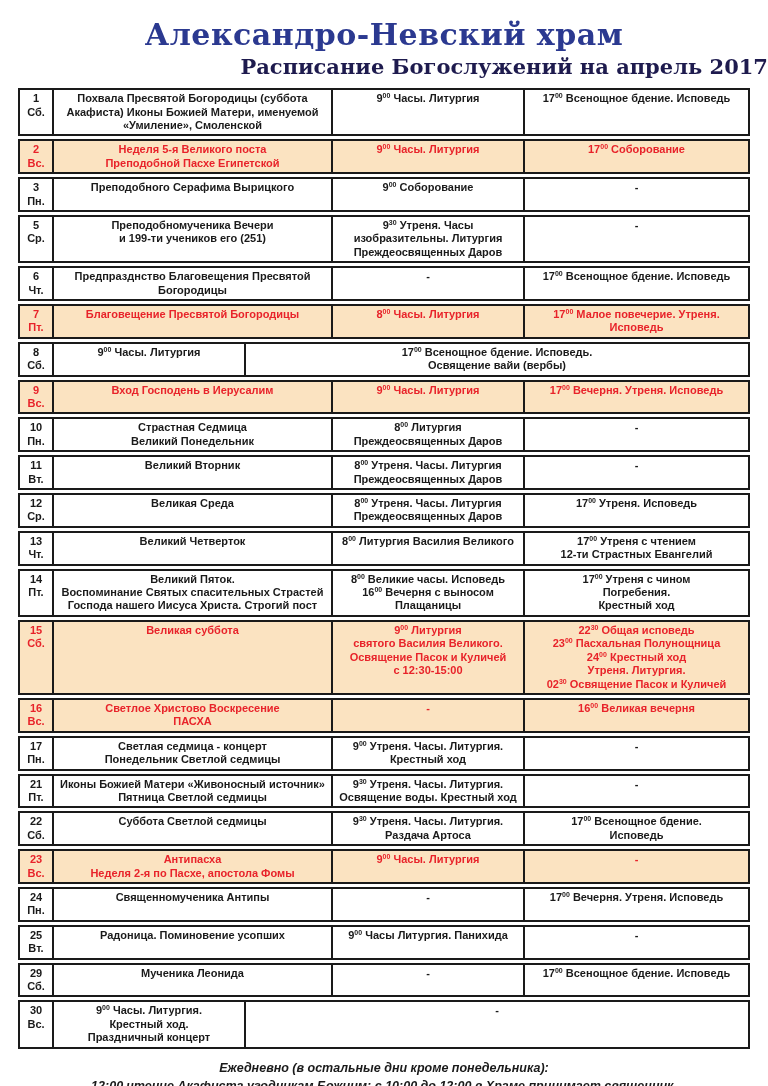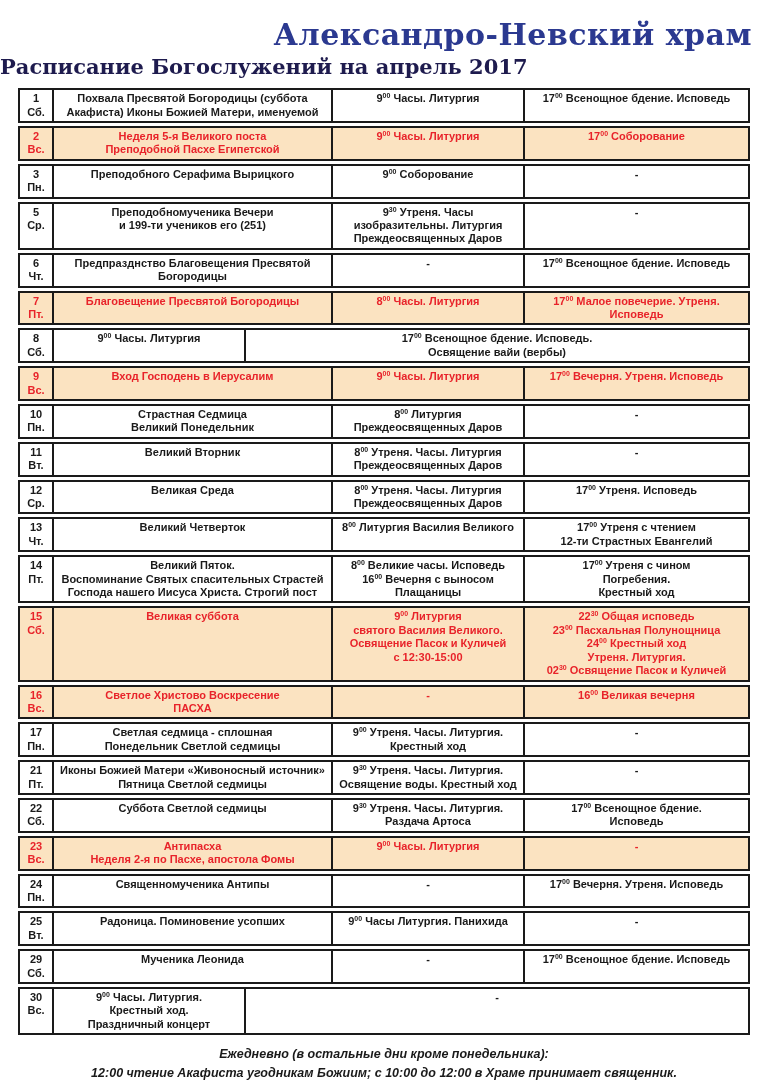--- a/index.html
+++ b/index.html
@@ -1,25 +1,25 @@
 <!DOCTYPE html>
 <html style="--title-blue: #2b3990; --subtitle-navy: #1e1b4e; --text-col: #1a1a1a; --border-col: #1a1a1a; --highlight-bg: #fbe3c1; --highlight-red: #e8232a; --orn-dark: #2b3990; --orn-light: #8fb8e4; --orn-dot: #e8232a;"><head>
 <meta charset="utf-8">
 <style>
   html,body{margin:0;padding:0;background:#ffffff;}
   body{width:768px;font-family:"Liberation Sans",sans-serif;}
   .page{width:768px;min-height:1086px;box-sizing:border-box;padding:10px 0 20px;}
   .title{
-    text-align:right;margin:8px 16px 0;
+    text-align:center;margin:8px 16px 0;
     font-family:"DejaVu Serif",serif;font-weight:bold;
     font-size:30px;line-height:1.1;color:var(--title-blue);
     letter-spacing:0.5px;
   }
   .subtitle{
-    text-align:left;margin:4px 0 10px;
+    text-align:right;margin:4px 0 10px;
     font-family:"DejaVu Serif",serif;font-weight:bold;
     font-size:21px;line-height:1.1;color:var(--subtitle-navy);
   }
   .table{margin:0 18px;}
   .row{
     display:flex;align-items:stretch;
     border:2px solid var(--border-col);
     margin-bottom:3px;background:#ffffff;color:var(--text-col);
     min-height:30px;
   }
@@ -52,20 +52,21 @@
 
   <div class="table" id="schedule-table">
       <div class="row">
         <div class="cell c-date">
           <div>1</div>
           <div>Сб.</div>
         </div>
         <div class="cell c-desc">
           <div class="desc-line">Похвала Пресвятой Богородицы (суббота</div>
           <div class="desc-line">Акафиста) Иконы Божией Матери, именуемой</div>
+          <div class="desc-line">«Умиление», Смоленской</div>
         </div>
         <div class="cell c-morning">
           <div class="svc-line"><span>9</span><span class="sup">00</span><span> Часы. Литургия</span></div>
         </div>
         <div class="cell c-evening">
           <div class="svc-line"><span>17</span><span class="sup">00</span><span>  Всенощное бдение. Исповедь</span></div>
         </div>
       </div>
       <div class="row hl">
         <div class="cell c-date">
@@ -299,21 +300,21 @@
         <div class="cell c-evening">
           <div class="svc-line"><span>16</span><span class="sup">00</span><span>  Великая вечерня</span></div>
         </div>
       </div>
       <div class="row">
         <div class="cell c-date">
           <div>17</div>
           <div>Пн.</div>
         </div>
         <div class="cell c-desc">
-          <div class="desc-line">Светлая седмица - сплошная</div>
+          <div class="desc-line">Светлая седмица - концерт</div>
           <div class="desc-line">Понедельник Светлой седмицы</div>
         </div>
         <div class="cell c-morning">
           <div class="svc-line"><span>9</span><span class="sup">00</span><span> Утреня. Часы. Литургия.</span></div>
           <div class="svc-line">Крестный ход</div>
         </div>
         <div class="cell c-evening">
           <div class="svc-line">-</div>
         </div>
       </div>

